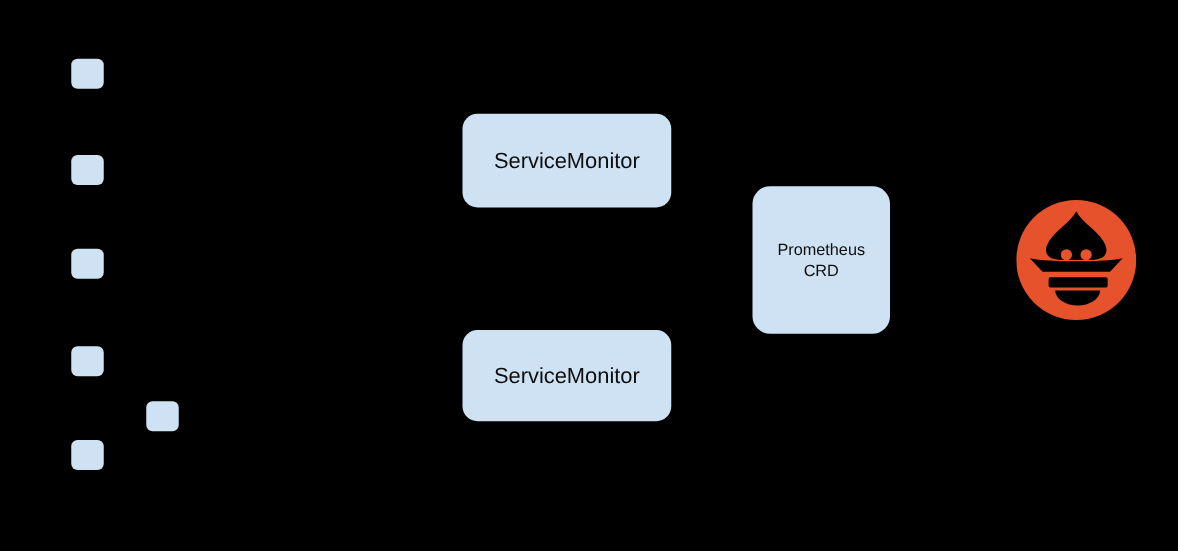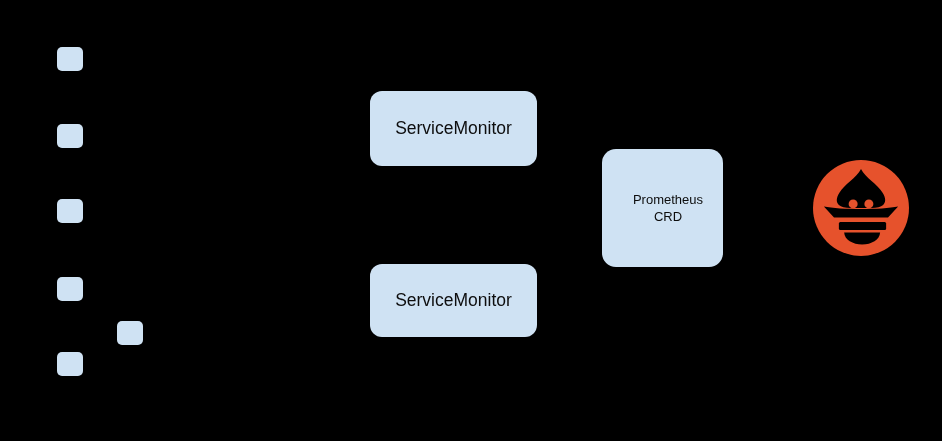--- a/index.html
+++ b/index.html
@@ -51,21 +51,20 @@
     font-size: 17.5px;
   }
   #crd {
     left: 602px; top: 149px;
     width: 110px; height: 118px;
     border-radius: 14px;
     flex-direction: column;
     font-size: 13px;
     line-height: 17px;
     text-align: center;
-    padding-left: 11px;
   }
   
   #prom-logo {
     position: absolute;
     left: 813px; top: 160px;
     width: 96px; height: 96px;
   }
   #prom-logo svg { display: block; }
 </style>
 </head>

